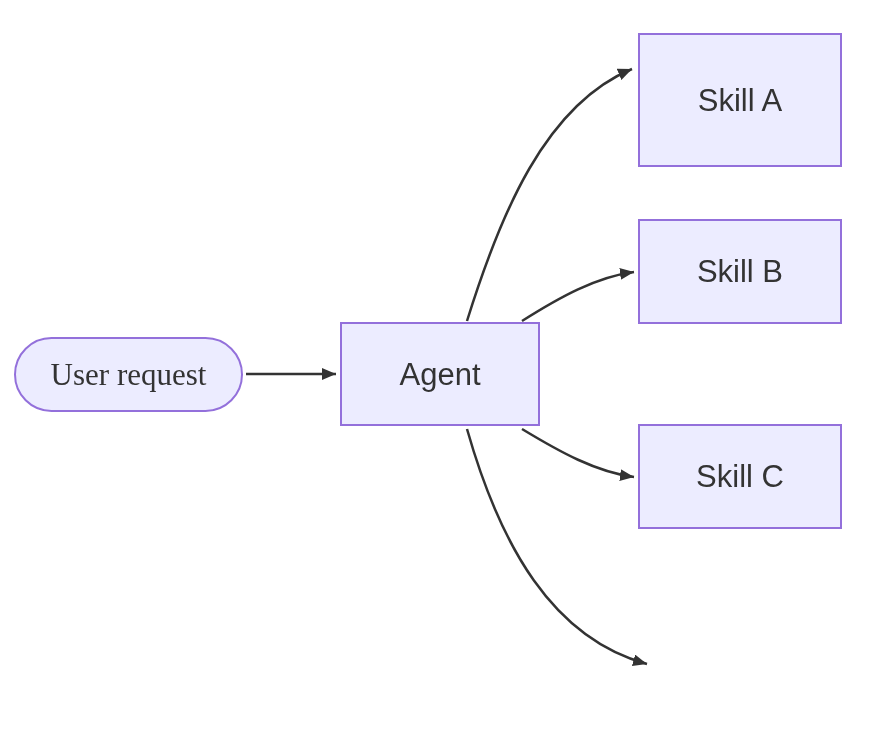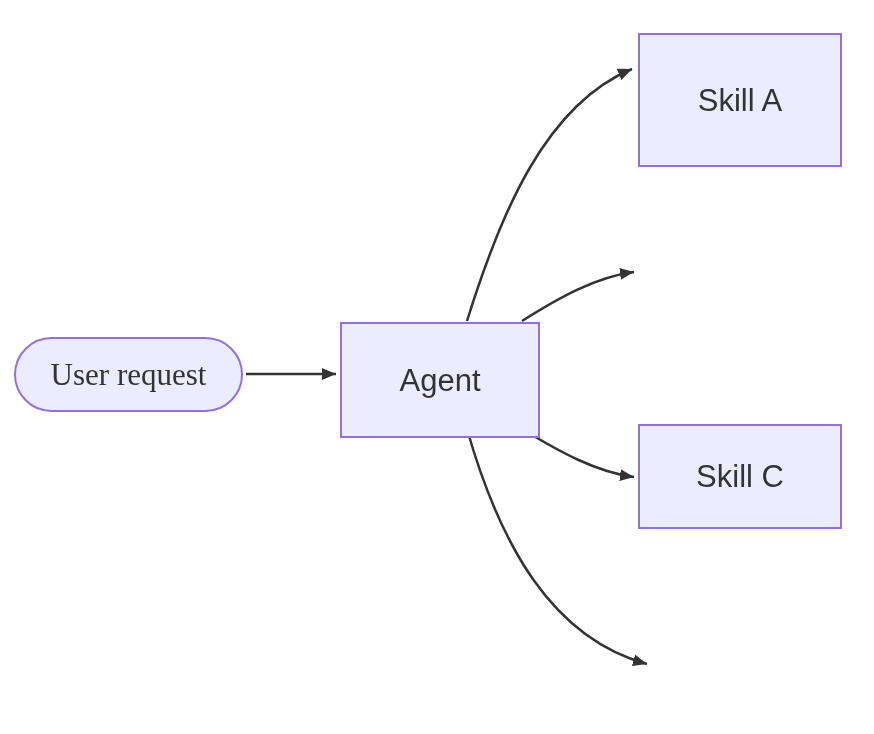--- a/index.html
+++ b/index.html
@@ -34,21 +34,21 @@
     justify-content: center;
     background: var(--node-fill);
     border: 2px solid var(--node-border);
     color: var(--text-color);
     font-size: 31px;
     line-height: 1;
     white-space: nowrap;
   }
   .node.stadium { border-radius: 38px; }
   #n-user-request { left: 14px;  top: 337px; width: 229px; height: 75px; font-family: Liberation Serif, serif;  }
-  #n-agent        { left: 340px; top: 322px; width: 200px; height: 116px; }
+  #n-agent        { left: 340px; top: 322px; width: 200px; height: 104px; }
   #n-skill-a      { left: 638px; top: 15px;  width: 204px; height: 134px; margin-top: 18px; }
   #n-skill-b      { left: 638px; top: 219px; width: 204px; height: 105px; }
   #n-skill-c      { left: 638px; top: 424px; width: 204px; height: 105px; }
   #n-response     { left: 651px; top: 628px; width: 177px; height: 75px;  }
   .edge {
     fill: none;
     stroke: var(--edge-color);
     stroke-width: 2.5px;
   }
 </style>
@@ -75,19 +75,22 @@
   </div>
 
   <div class="node" id="n-agent">
     <span>Agent</span>
   </div>
 
   <div class="node" id="n-skill-a">
     <span>Skill A</span>
   </div>
 
+  <div class="node" id="n-skill-b">
+    <span>Skill B</span>
+  </div>
 
   <div class="node" id="n-skill-c">
     <span>Skill C</span>
   </div>
 
 
 </div>
 
 </body></html>

